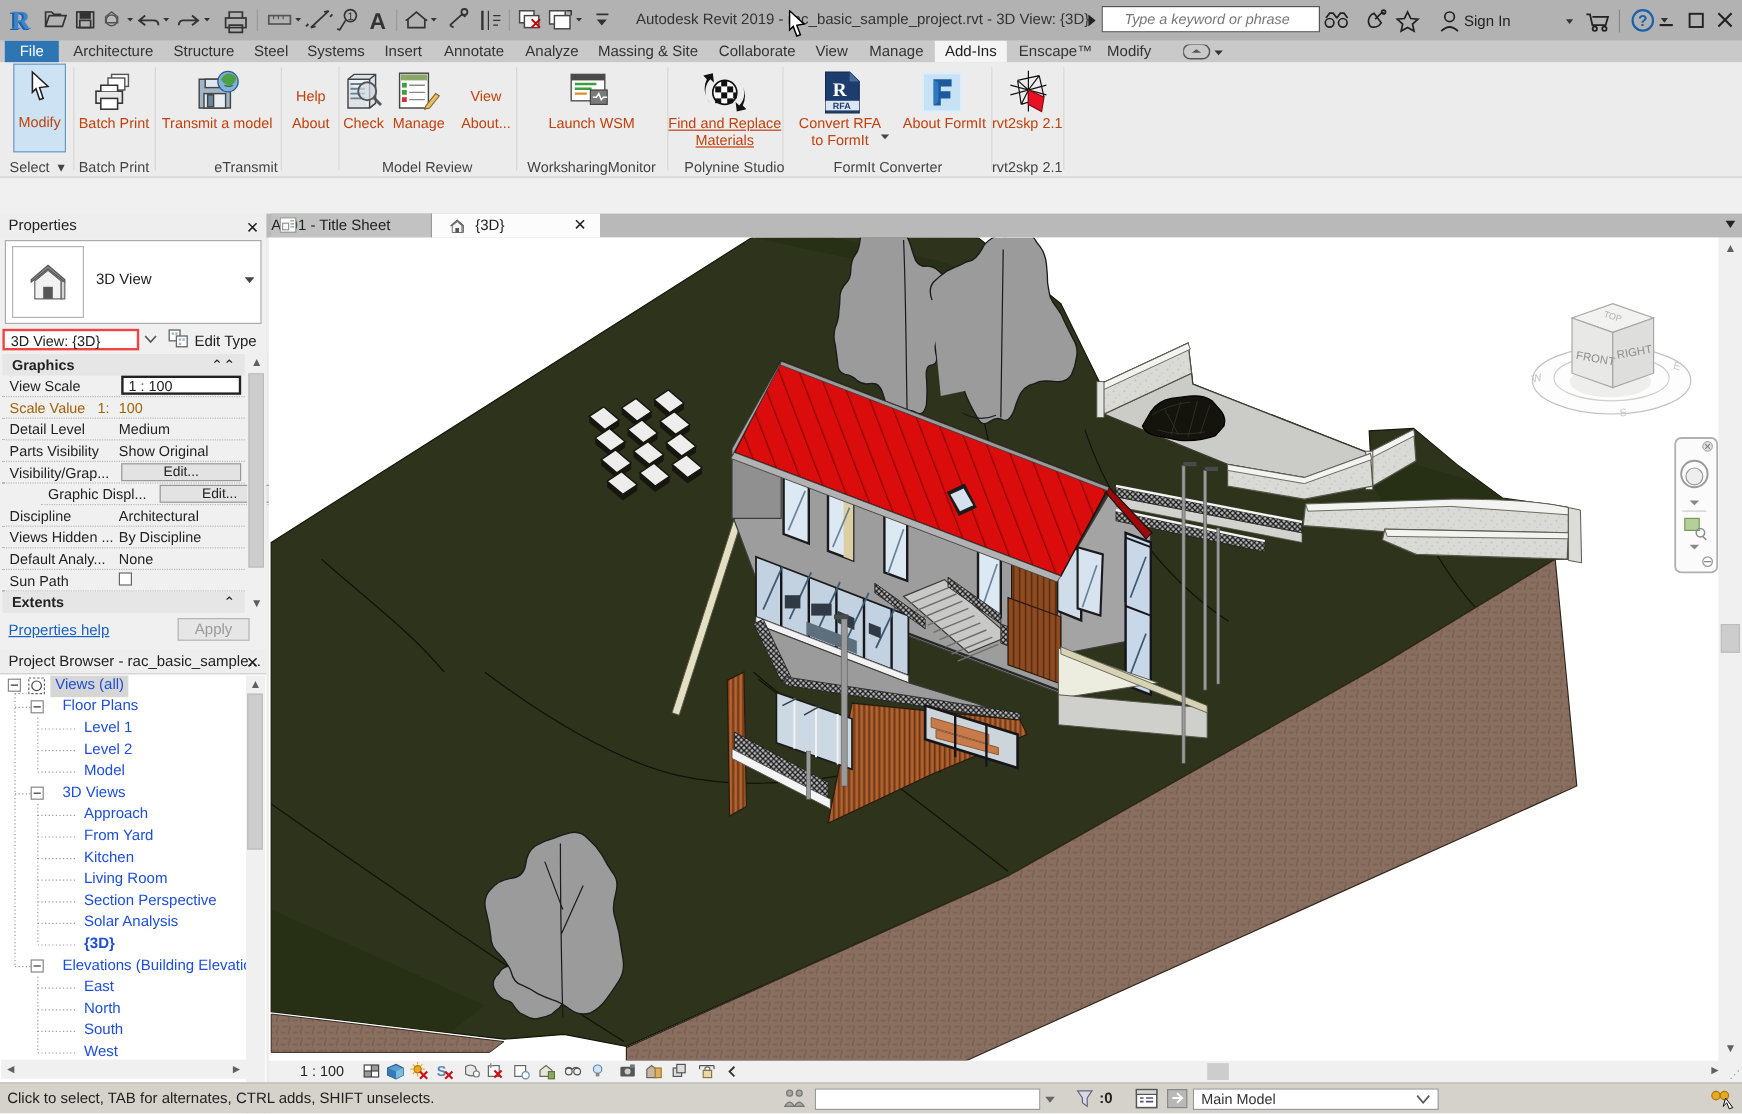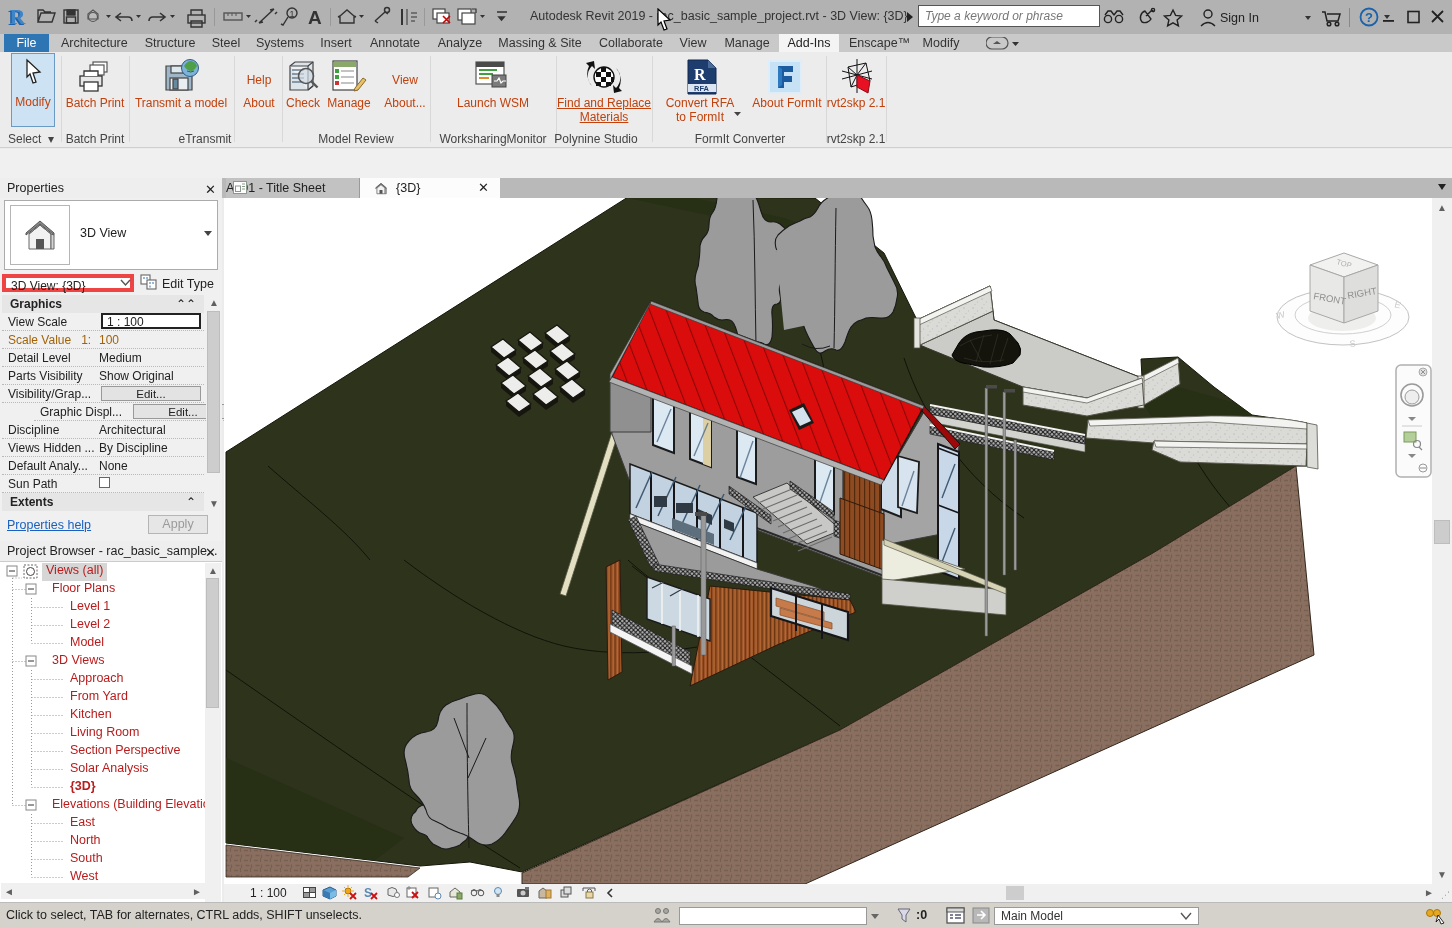--- a/index.html
+++ b/index.html
@@ -2,21 +2,21 @@
 <html><head>
 <meta charset="utf-8">
 <style>
 * { margin:0; padding:0; box-sizing:border-box; }
 html,body { width:1452px; height:928px; overflow:hidden; font-family:"Liberation Sans",sans-serif; }
 #app { position:relative; width:1452px; height:928px; background:#ececec; }
 .abs { position:absolute; }
 
 #titlebar { position:absolute; left:0; top:0; width:1452px; height:34px; background:#b2b2b2; }
 #title-text { position:absolute; left:530px; top:9px; font-size:12.5px; color:#333; }
-#searchbox { position:absolute; left:918px; top:5px; width:182px; height:22px; background:#fff; border:1px solid #555; font-style:italic; color:#777; font-size:12px; padding-left:6px; line-height:20px; }
+#searchbox { position:absolute; left:918px; top:5px; width:182px; height:22px; background:#fff; border:1px solid #555; font-style:italic; color:#777; font-size:12px; padding-left:18px; line-height:20px; }
 
 #tabrow { position:absolute; left:0; top:34px; width:1452px; height:18px; background:#c9c9c9; }
 .rtab { position:absolute; top:0; height:18px; line-height:18px; font-size:12.5px; color:#333; text-align:center; }
 #filetab { position:absolute; left:4px; top:0; width:45px; height:18px; background:#2d76b3; color:#fff; font-size:12.5px; text-align:center; line-height:18px; }
 #addins-tab { position:absolute; top:0; height:18px; background:#f4f4f4; line-height:18px; font-size:12.5px; color:#222; text-align:center; }
 
 #ribbon { position:absolute; left:0; top:52px; width:1452px; height:96px; background:#ececec; border-bottom:1px solid #cfcfcf; }
 .rsep { position:absolute; top:4px; width:1px; height:86px; background:#d8d8d8; }
 .glabel { position:absolute; top:80px; width:140px; text-align:center; font-size:12px; color:#444; }
 .rbtn-label { position:absolute; font-size:12px; color:#c2410c; text-align:center; }
@@ -25,21 +25,21 @@
 #propwrap { position:absolute; left:0; top:178px; width:222px; height:750px; background:#f0f0f0; }
 .phdr { position:relative; height:20px; background:#eeeeee; font-size:12.5px; color:#222; padding-left:7px; line-height:20px; }
 .phdr .x { position:absolute; right:6px; top:2px; font-size:13px; color:#222; }
 
 .prow { position:absolute; left:2px; width:202px; height:18px; border-bottom:1px dotted #b9b9b9; font-size:12px; color:#222; }
 .prow .n { position:absolute; left:6px; top:2px; }
 .prow .v { position:absolute; left:97px; top:2px; width:103px; }
 .pbtn { position:absolute; left:99px; top:1px; width:100px; height:15px; background:#e3e3e3; border:1px solid #999; text-align:center; font-size:11.5px; color:#222; line-height:14px; }
 .sechdr { position:absolute; left:2px; width:202px; height:18px; background:#e6e6e6; font-size:12px; color:#222; font-weight:bold; }
 
-.trow { position:absolute; left:2px; height:18px; font-size:12.5px; color:#b91c1c; white-space:nowrap; }
+.trow { position:absolute; left:2px; height:18px; font-size:12.5px; color:#1d4ed8; white-space:nowrap; }
 
 #vtabbar { position:absolute; left:222px; top:178px; width:1230px; height:20px; background:#b9b9b9; }
 .vtab { position:absolute; top:0; height:20px; font-size:12.5px; color:#222; line-height:20px; }
 
 #viewport { position:absolute; left:224px; top:198px; width:1208px; height:686px; background:#ffffff; overflow:hidden; }
 
 .sb { position:absolute; background:#f0f0f0; }
 .sb .thumb { position:absolute; background:#cdcdcd; border:1px solid #bdbdbd; }
 .arr { position:absolute; font-size:10px; color:#606060; }
 
@@ -316,21 +316,21 @@
           <rect x="15" y="10" width="5" height="5"></rect>
           <rect x="15" y="20" width="5" height="5"></rect>
           <rect x="25" y="20" width="3" height="5"></rect>
           <rect x="10" y="25" width="5" height="4"></rect>
           <rect x="20" y="25" width="5" height="4"></rect>
       </g>
       <path d="M6 29 A14 14 0 0 1 6 9 l3 3 -1-8 -8 2 3 3 A18 18 0 0 0 6 29 z" fill="#111"></path>
       <path d="M30 11 A14 14 0 0 1 30 31 l-3-3 1 8 8-2 -3-3 A18 18 0 0 0 30 11 z" fill="#111"></path>
     </svg>
     <div class="rbtn-label" style="left:553px;top:44px;width:102px;text-decoration:underline;">Find and Replace<br>Materials</div>
-    <div class="glabel" style="left:526px;">Polynine Studio</div>
+    <div class="glabel" style="left:542px;">Polynine Studio</div>
 
     <svg class="abs" style="left:686px;top:6px" width="32" height="38" viewBox="0 0 32 38">
       <path d="M2 2 h20 l8 8 v26 h-28 z" fill="#1d3d6e" stroke="#12294d" stroke-width="1"></path>
       <path d="M22 2 l8 8 h-8 z" fill="#4a6a9a"></path>
       <text x="8" y="22" font-size="16" font-weight="bold" fill="#fff" font-family="Liberation Serif,serif">R</text>
       <rect x="2" y="26" width="28" height="8" fill="#dce6f2"></rect>
       <text x="8" y="33" font-size="7.5" font-weight="bold" fill="#1d3d6e">RFA</text>
     </svg>
     <div class="rbtn-label" style="left:660px;top:44px;width:80px;">Convert RFA<br>to FormIt</div>
     <svg class="abs" style="left:733px;top:58px" width="10" height="8">
@@ -367,21 +367,21 @@
       <path d="M9 19 L20 10 L31 19 V34 H9 z" fill="#f2f2f2" stroke="#666" stroke-width="1"></path>
       <path d="M9 19 L20 10 L31 19" fill="none" stroke="#666"></path>
       <rect x="16" y="24" width="8" height="10" fill="#555"></rect>
       <path d="M31 19 l3 1 v14 h-3 z" fill="#d5d5d5" stroke="#666" stroke-width="1"></path>
     </svg>
     <div class="abs" style="left:80px;top:48px;font-size:12.5px;color:#222;">3D View</div>
     <svg class="abs" style="left:203px;top:52px" width="10" height="8">
         <path d="M1 1 l8 0 -4 5 z" fill="#444"></path>
       </svg>
 
-    <div class="abs" style="left:2px;top:96px;width:132px;height:18px;background:#fff;border:4px solid #ef4444;font-size:12px;color:#222;padding:1px 0 0 5px;">3D View: {3D}</div>
+    <div class="abs" style="left:2px;top:96px;width:114px;height:18px;background:#fff;border:2px solid #ef4444;font-size:12px;color:#222;padding:1px 0 0 5px;">3D View: {3D}</div>
     <svg class="abs" style="left:120px;top:101px" width="11" height="9">
         <path d="M1 1 l4.5 5 L10 1" fill="none" stroke="#555" stroke-width="1.4"></path>
       </svg>
     <svg class="abs" style="left:140px;top:96px" width="18" height="18" viewBox="0 0 18 18">
       <g fill="#fff" stroke="#666" stroke-width="1.1">
           <rect x="1" y="1" width="9" height="9"></rect>
           <rect x="7" y="6" width="9" height="9"></rect>
         </g>
       <g fill="#9ab6d0">
           <rect x="3" y="3" width="2" height="2"></rect>

